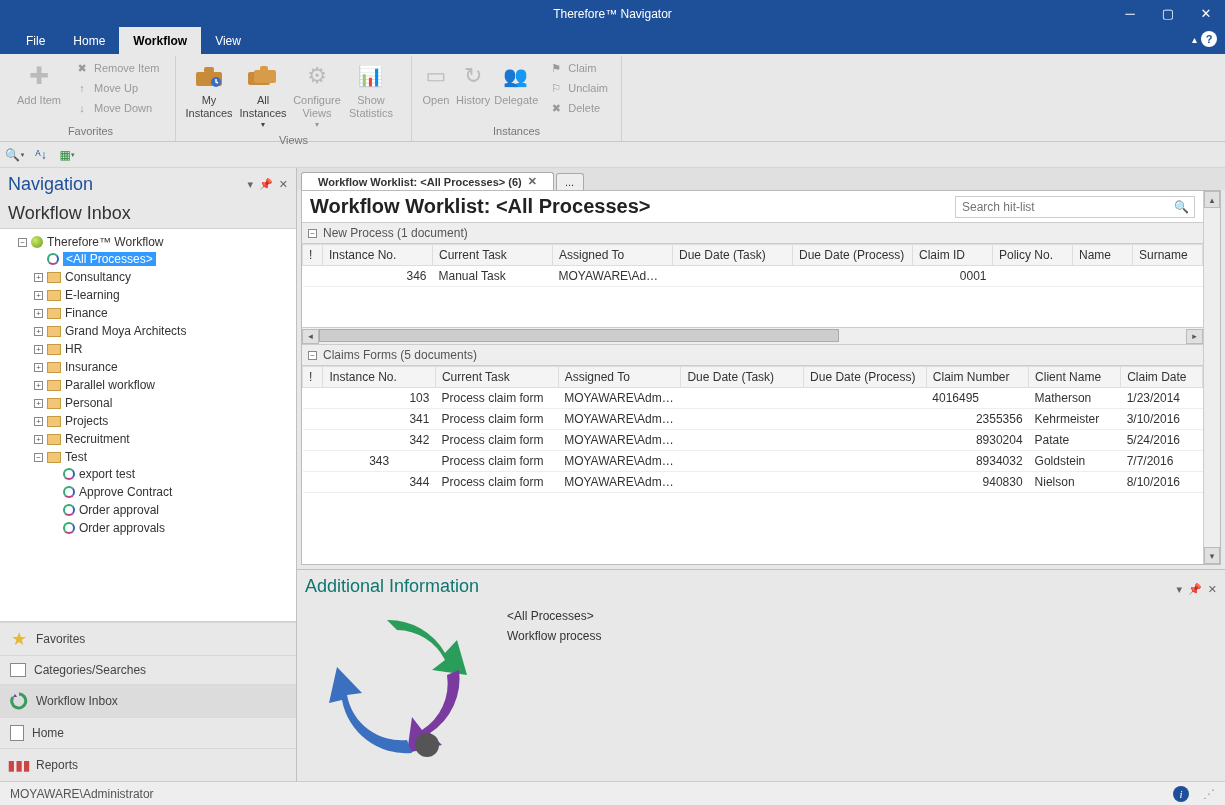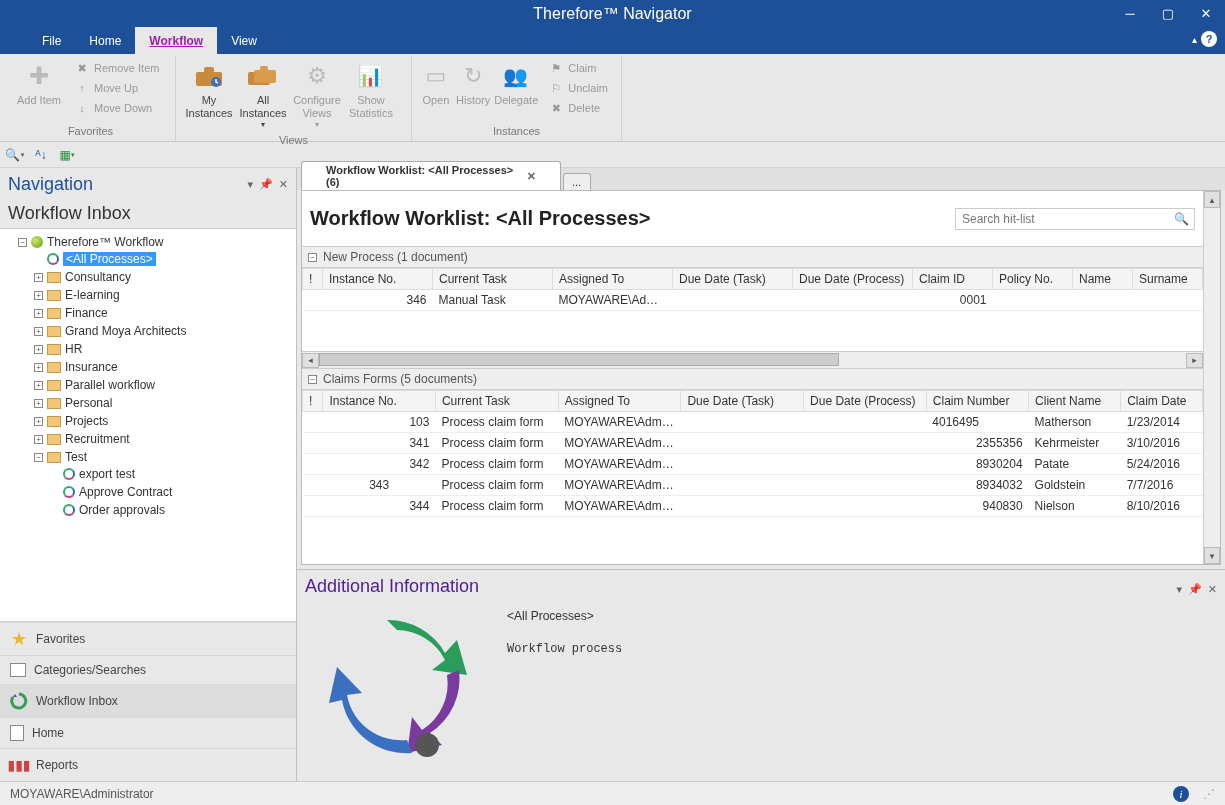--- a/index.html
+++ b/index.html
@@ -1,27 +1,27 @@
 <!DOCTYPE html>
 <html><head>
 <meta charset="utf-8">
 <style>
 * { box-sizing: border-box; font-family: "Segoe UI", Tahoma, sans-serif; }
 body { margin:0; padding:0; width:1225px; height:805px; background:#e8e8e8; overflow:hidden; font-size:12px; color:#333; position:relative; }
 
 
 .titlebar { background:#1e4f99; height:27px; display:flex; align-items:center; justify-content:center; position:relative; color:#fff; }
-.titlebar .title { font-size:16px; }
+.titlebar .title { font-size:12px; }
 .titlebar .winbtns { position:absolute; right:0; top:0; display:flex; height:27px; }
 .titlebar .winbtn { width:38px; display:flex; align-items:center; justify-content:center; font-size:13px; color:#fff; }
 
 
-.menubar { background:#1e4f99; height:27px; display:flex; align-items:stretch; padding-left:28px; position:relative; }
+.menubar { background:#1e4f99; height:27px; display:flex; align-items:stretch; padding-left:12px; position:relative; }
 .menubar .tab { color:#fff; padding:0 14px; display:flex; align-items:center; font-size:12px; }
-.menubar .tab.active { background:#e8e8e8; color:#a21caf; font-weight:600;text-decoration:underline; }
+.menubar .tab.active { background:#e8e8e8; color:#000000; font-weight:600; }
 .menubar .help { position:absolute; right:8px; top:4px; color:#fff; display:flex; align-items:center; gap:4px; }
 .help-circle { width:16px; height:16px; border-radius:50%; background:#fff; color:#1e4f99; font-weight:700; display:flex; align-items:center; justify-content:center; font-size:11px;}
 
 
 .ribbon { background:#e8e8e8; height:88px; border-bottom:1px solid #c8c8c8; display:flex; padding:2px 6px 0 6px; }
 .rgroup { border-right:1px solid #d0d0d0; padding:2px 6px; display:flex; flex-direction:column; }
 .rgroup .items { flex:1; display:flex; align-items:flex-start; }
 .rgroup .glabel { text-align:center; font-size:11px; color:#777; padding:2px 0; }
 .rbtn-lg { width:54px; display:flex; flex-direction:column; align-items:center; justify-content:flex-start; padding:2px; color:#999; text-align:center; font-size:11px; line-height:1.2; }
 .rbtn-lg .ico { width:32px; height:32px; margin-bottom:2px; display:flex; align-items:center; justify-content:center; }
@@ -52,26 +52,26 @@
 .tree .trow.sel span.text { background:#3399ff; color:#fff; padding:0 3px; }
 
 .nav-footer { }
 .nav-footer .item { display:flex; align-items:center; gap:8px; padding:7px 10px; border-top:1px solid #d8d8d8; font-size:12px; color:#444; }
 .nav-footer .item.active { background:#dcdcdc; }
 .nav-footer .ico { width:18px; height:18px; display:flex; align-items:center; justify-content:center; }
 
 
 .right { flex:1; display:flex; flex-direction:column; background:#e8e8e8; }
 .tabstrip { height:22px; display:flex; align-items:flex-end; padding:2px 0 0 4px; background:#e0e0e0; }
-.doctab { background:#fff; border:1px solid #aaa; border-bottom:none; border-radius:3px 3px 0 0; padding:2px 24px; font-size:11px; display:flex; align-items:center; gap:6px; max-width:260px; font-weight:600;}
+.doctab { background:#fff; border:1px solid #aaa; border-bottom:none; border-radius:3px 3px 0 0; padding:2px 16px; font-size:11px; display:flex; align-items:center; gap:6px; max-width:260px; font-weight:600;}
 .doctab .x { color:#666; font-size:11px; }
 .doctab2 { background:#eee; border:1px solid #aaa; border-bottom:none; border-radius:3px 3px 0 0; padding:2px 8px; font-size:11px; margin-left:2px; white-space:nowrap; overflow:hidden; text-overflow:ellipsis; width:28px;}
 
 .content { flex:1; background:#fff; border:1px solid #bbb; margin:0 4px 4px 4px; display:flex; flex-direction:column; position:relative; overflow:hidden;}
-.content-header { display:flex; align-items:center; justify-content:space-between; padding:16px 8px; }
+.content-header { display:flex; align-items:center; justify-content:space-between; padding:4px 8px; }
 .content-header h1 { margin:0; font-size:20px; font-weight:700; color:#222; }
 .search-wrap { display:flex; align-items:center; border:1px solid #ccc; height:22px; width:240px; background:#fff; }
 .search-wrap input { border:none; flex:1; padding:0 6px; font-size:12px; outline:none; color:#888; }
 .search-wrap .sico { width:24px; display:flex; align-items:center; justify-content:center; color:#1e4f99; }
 
 .group-row { background:#eee; border-top:1px solid #ccc; border-bottom:1px solid #ccc; padding:3px 6px; font-size:12px; color:#555; display:flex; align-items:center; gap:6px; }
 .group-row .exp { width:9px; height:9px; border:1px solid #888; font-size:8px; line-height:8px; text-align:center; color:#555; background:#fff; }
 
 table.grid { width:100%; border-collapse:collapse; font-size:12px; table-layout:fixed; }
 table.grid th { background:#f4f4f4; border:1px solid #ddd; padding:3px 6px; text-align:left; font-weight:400; color:#333; white-space:nowrap; overflow:hidden; }
@@ -83,21 +83,21 @@
 .hscroll .track { flex:1; height:15px; background:#eee; position:relative;}
 .hscroll .thumb { position:absolute; left:0; top:0; height:13px; width:60%; background:#cdcdcd; border:1px solid #aaa; }
 
 .vscroll { width:17px; background:#f0f0f0; border-left:1px solid #ccc; display:flex; flex-direction:column; position:absolute; right:0; top:0; bottom:0;}
 .vscroll .arrow { height:17px; background:#e0e0e0; border:1px solid #bbb; display:flex;align-items:center;justify-content:center;font-size:9px;color:#555;}
 .vscroll .track { flex:1; position:relative; background:#eee;}
 
 
 .addl { background:#e8e8e8; border-top:1px solid #c0c0c0; padding:4px 8px 8px 8px; height:212px; position:relative;}
 .addl-header { display:flex; justify-content:space-between; align-items:center; }
-.addl-header h3 { margin:2px 0 8px 0; font-size:18px; font-weight:400; color:#4c1d95; }
+.addl-header h3 { margin:2px 0 8px 0; font-size:18px; font-weight:400; color:#0f766e; }
 .addl-body { display:flex; gap:30px; align-items:flex-start; padding-left:12px;}
 .cycle-icon { width:160px; height:160px; position:relative; }
 
 
 .status { position:absolute; left:0; right:0; bottom:0; height:24px; background:#eee; border-top:1px solid #ccc; display:flex; align-items:center; padding:0 10px; font-size:12px; color:#555; justify-content:space-between;}
 .status .icons { display:flex; gap:14px; align-items:center; color:#1e4f99;}
 
 .right-top { flex:1; display:flex; flex-direction:column; min-height:0;}
 </style>
 </head>
@@ -342,20 +342,27 @@
                     <div class="trow">
                       <span class="exp blank"></span>
                       <span class="wf-ico"></span>
                       <span class="text">Approve Contract</span>
                     </div>
                   </li>
                   <li>
                     <div class="trow">
                       <span class="exp blank"></span>
                       <span class="wf-ico"></span>
+                      <span class="text">Order approval</span>
+                    </div>
+                  </li>
+                  <li>
+                    <div class="trow">
+                      <span class="exp blank"></span>
+                      <span class="wf-ico"></span>
                       <span class="text">Order approvals</span>
                     </div>
                   </li>
                 </ul>
               </li>
             </ul>
           <ul id="workflows-list" style="padding-left:32px;"></ul>
         </li>
       </ul>
     </div>
@@ -575,21 +582,21 @@
         <div class="cycle-icon">
           <svg width="160" height="160" viewBox="0 0 160 160">
             <path d="M 80 25 A 55 55 0 0 1 128 55 L 115 65 L 150 70 L 140 35 L 128 48 A 65 65 0 0 0 70 15 Z" fill="#2a9d5a"></path>
             <path d="M 130 70 A 55 55 0 0 1 105 125 L 95 112 L 90 148 L 125 140 L 113 128 A 65 65 0 0 0 142 65 Z" fill="#7a3aa0"></path>
             <path d="M 90 135 A 55 55 0 0 1 30 90 L 45 88 L 20 62 L 12 98 L 25 95 A 65 65 0 0 0 95 148 Z" fill="#3b6fbf"></path>
             <circle cx="110" cy="140" r="12" fill="#555"></circle>
           </svg>
         </div>
         <div style="font-size:12px; color:#333; padding-top:4px;">
           <div>&lt;All Processes&gt;</div>
-          <div style="margin-top:19px;font-family:Liberation Mono, monospace;">Workflow process</div>
+          <div style="margin-top:6px;">Workflow process</div>
         </div>
       </div>
     </div>
   </div>
 </div>
 
 <div class="status">
   <span>MOYAWARE\Administrator</span>
   <div class="icons">
     <span style="width:16px;height:16px;border-radius:50%;background:#1e4f99;color:#fff;display:flex;align-items:center;justify-content:center;font-size:11px;font-style:italic;font-family:serif;">i</span>

